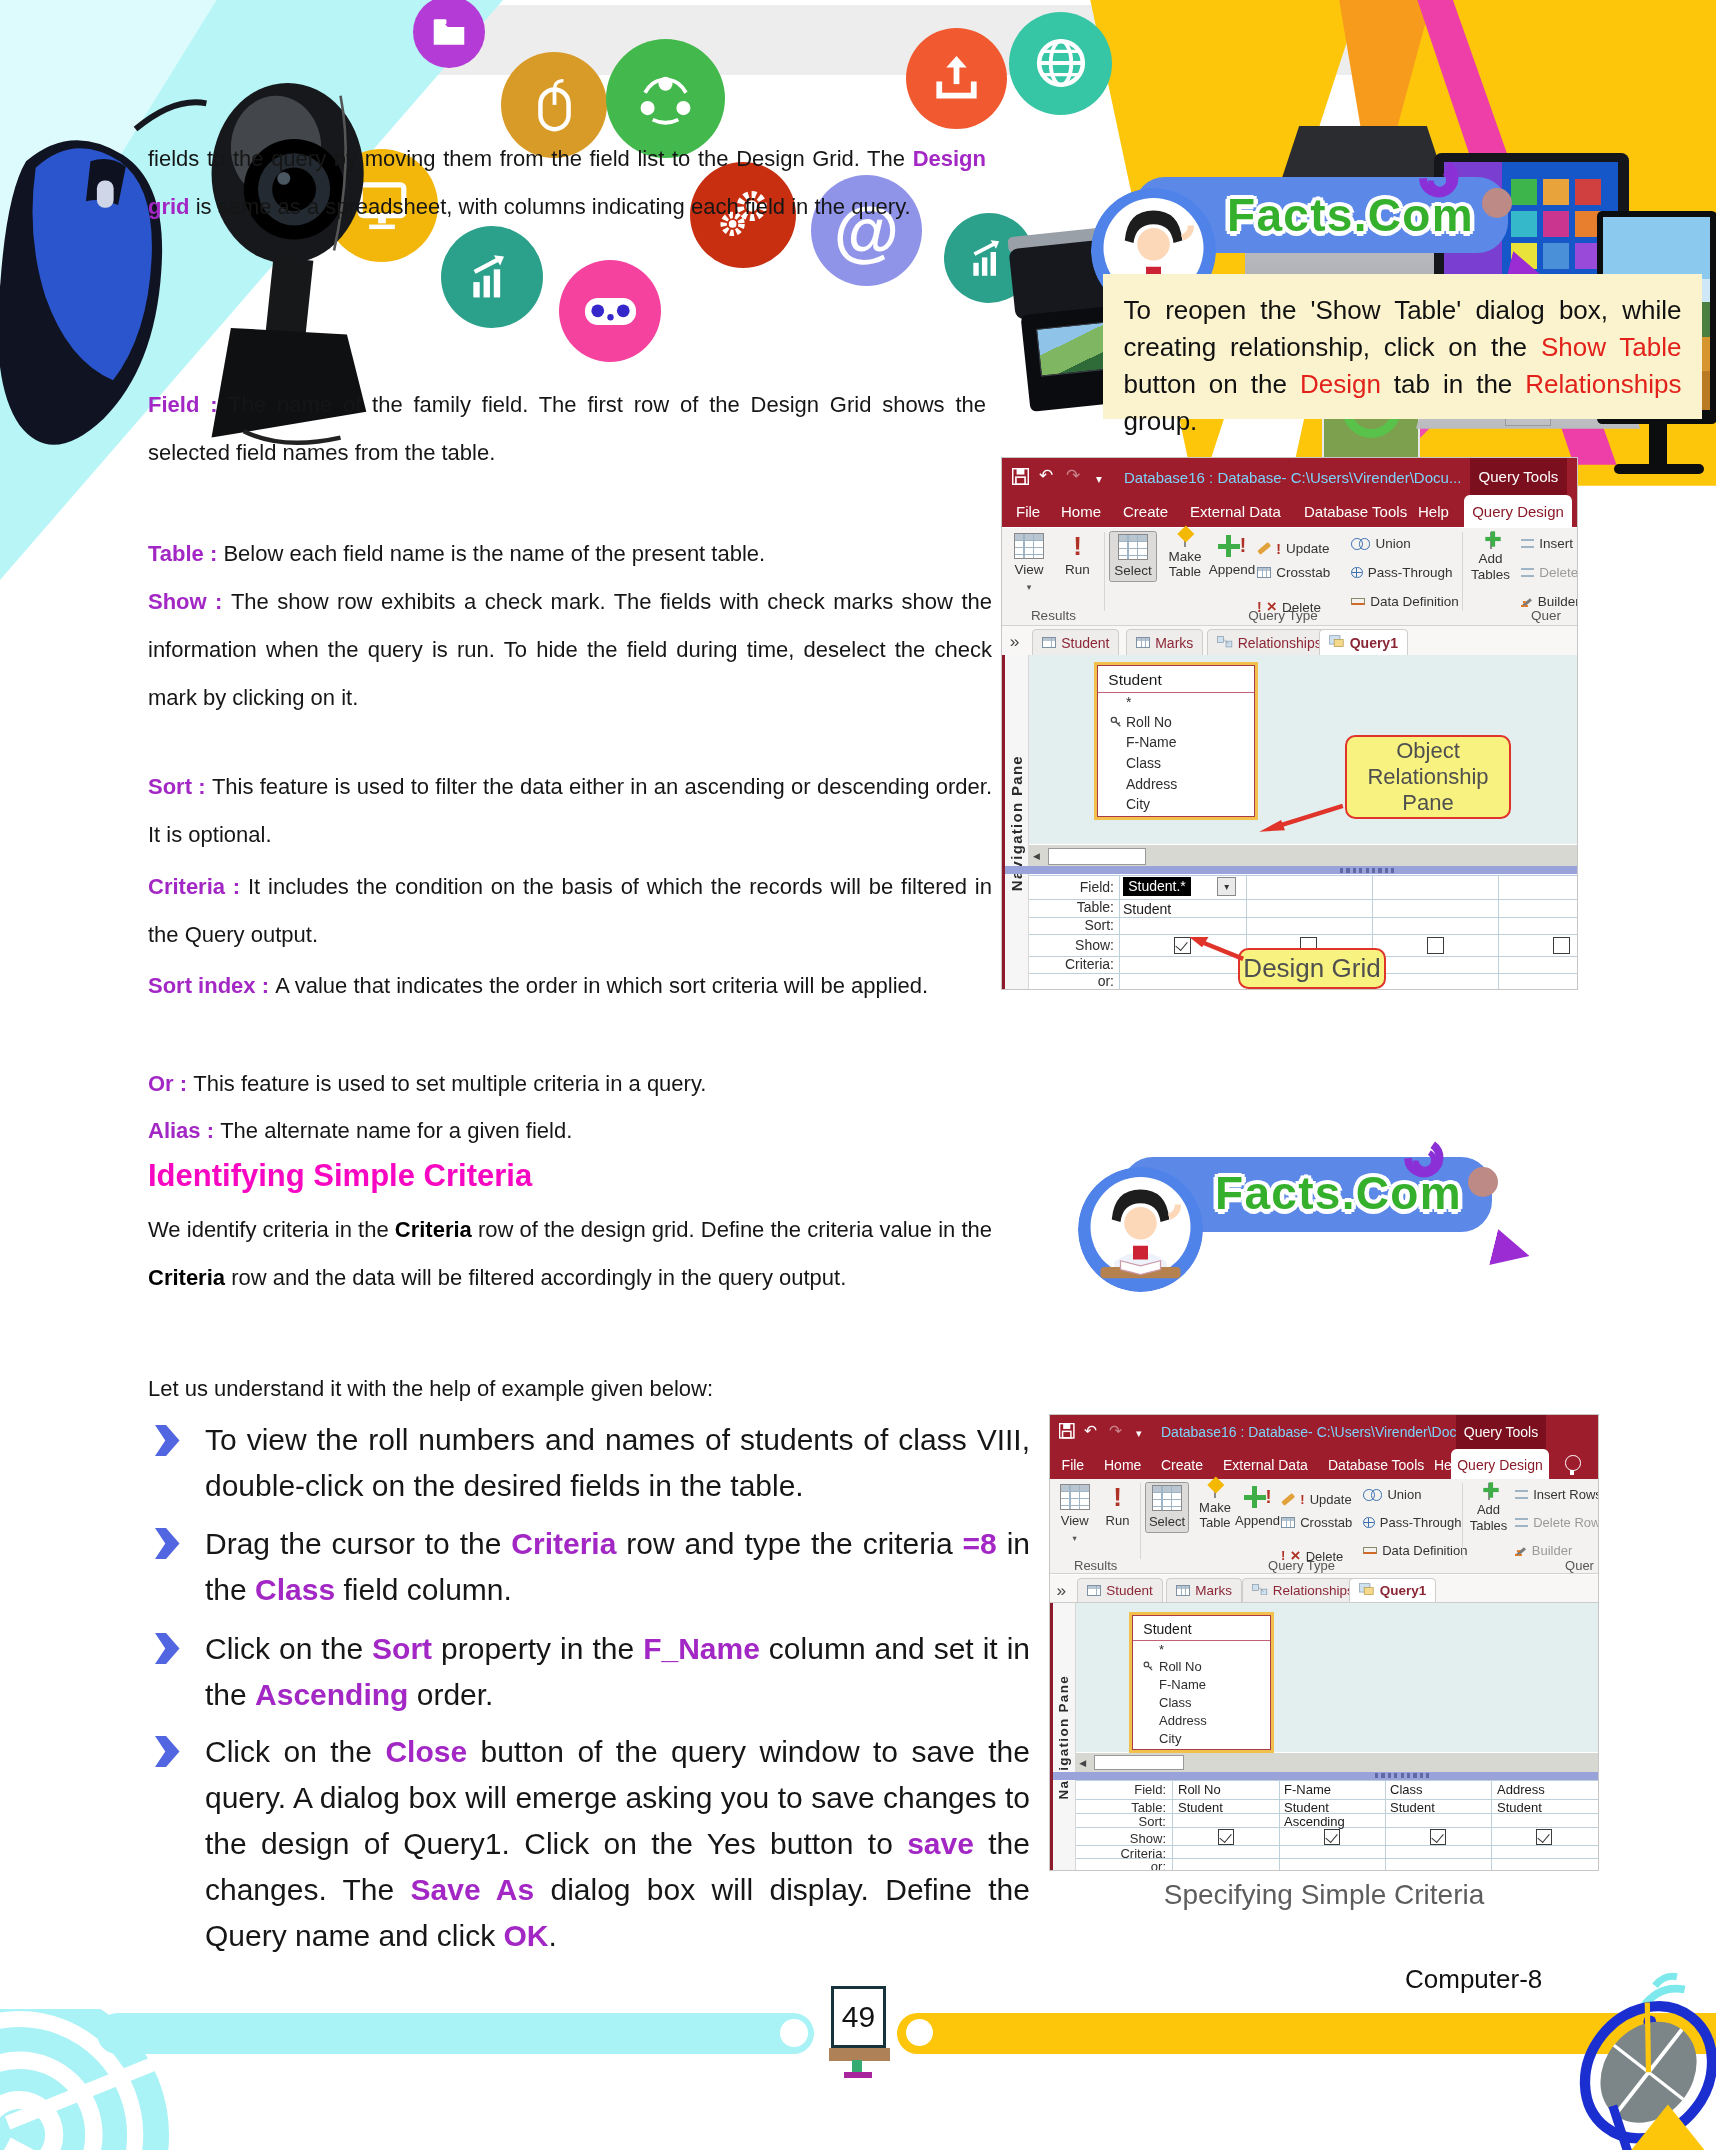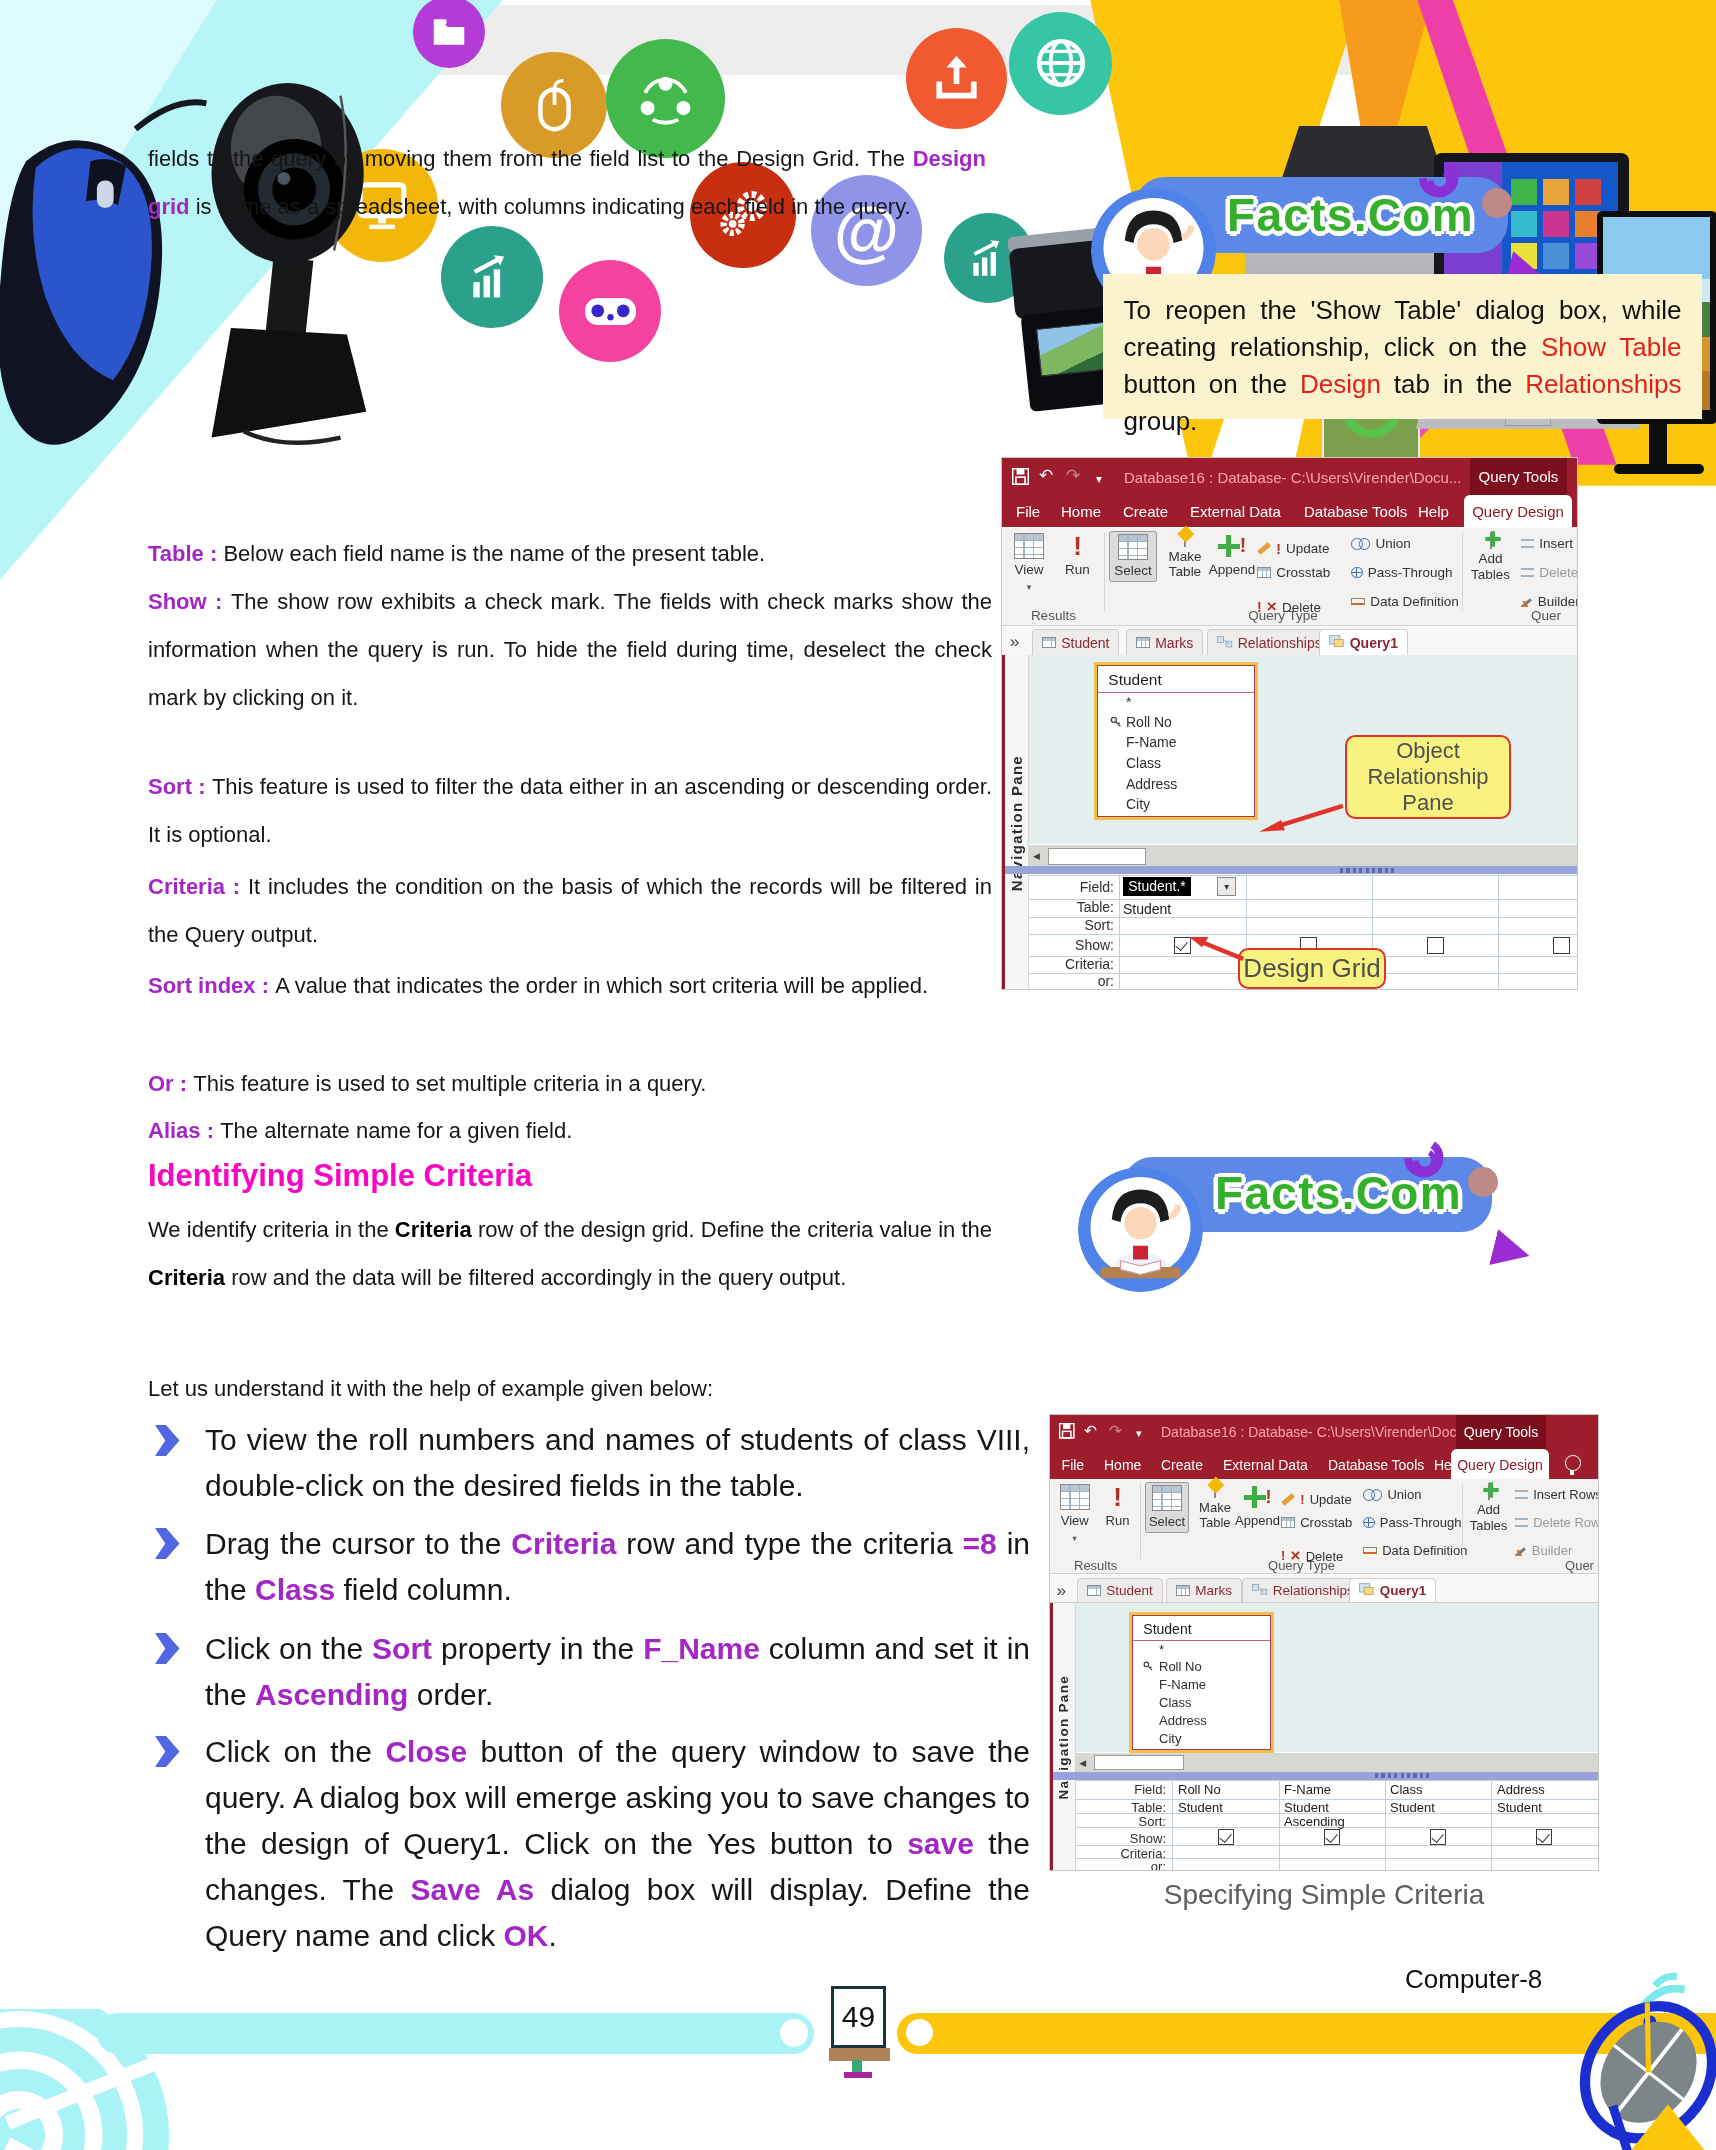--- a/index.html
+++ b/index.html
@@ -25,21 +25,21 @@
   .fbox{position:absolute;background:#faf3cd;font-size:26px;line-height:37px;color:#111;
         text-align:justify;padding:18px 20.6px}
   .favatar{position:absolute;border-radius:50%;overflow:hidden}
   .fdot{position:absolute;border-radius:50%;background:#bd8a85}
   .ftri{position:absolute;background:#9b2bd3;clip-path:polygon(0 0,100% 50%,0 100%)}
   
   .circ{position:absolute;border-radius:50%;display:flex;align-items:center;justify-content:center;color:#fff}
   
   .axs{position:absolute;background:#fff;border:0.6px solid #c8c6c4;overflow:hidden}
   .tbar{position:absolute;left:0;right:0;top:0;background:#9d1d2c}
-  .ttl{position:absolute;color:#fca5a5;font-size:15px;white-space:nowrap}
+  .ttl{position:absolute;color:#7dd3fc;font-size:15px;white-space:nowrap}
   .qtools{position:absolute;top:0;background:#7c0f1d;color:#fff;font-size:15px;
           display:flex;align-items:center;justify-content:center}
   .ticon{position:absolute;color:#fff;font-size:17px;line-height:17px}
   .dim{opacity:.45}
   .mrow{position:absolute;left:0;right:0;background:#9d1d2c}
   .mitem{position:absolute;color:#fff;font-size:15px;top:50%;transform:translateY(-50%);white-space:nowrap}
   .atab{position:absolute;background:#fff;color:#8b1a28;font-size:15px;display:flex;align-items:center;
         justify-content:center;border-radius:5.8px 5.8px 0 0;white-space:nowrap}
   .bulb{position:absolute;width:15.5px;height:15.5px;border:1.9px solid #fff;border-radius:50%}
   .bulb::after{content:'';position:absolute;left:3.9px;top:14px;width:3.9px;height:4.5px;background:#fff}
@@ -262,20 +262,21 @@
   </div>
   <div class="abs" style="left:1597px;top:211px;width:120px;height:309px">
     <div class="abs" style="left:0;top:0;width:120px;height:213px;background:#0c0d0f;border-radius:5.2px"></div>
     <div class="abs" style="left:6.4px;top:6.4px;width:107px;height:193px;background:linear-gradient(#8cc9ef 0 32%,#cfe8f7 32% 44%,#49803f 44% 62%,#d6952f 62% 80%,#b97a22 80%)"></div>
     <div class="abs" style="left:52px;top:213px;width:18px;height:40px;background:#0c0d0f"></div>
     <div class="abs" style="left:17px;top:253px;width:90px;height:10.3px;background:#0c0d0f;border-radius:5.2px"></div>
   </div>
 
   <div class="abs body-text" style="left:148px;top:135px;width:838px"><span>fields to the query by moving them from the field list to the Design Grid. The </span><span class="seg-p">Design grid</span><span> is same as a spreadsheet, with columns indicating each field in the query.</span></div>
 
+  <div class="abs body-text" style="left:148px;top:381px;width:838px"><span class="seg-p">Field : </span><span>The name of the family field. The first row of the Design Grid shows the selected field names from the table.</span></div>
   <div class="abs body-text" style="left:148px;top:578px;width:844px"><span class="seg-p">Show : </span><span>The show row exhibits a check mark. The fields with check marks show the information when the query is run. To hide the field during time, deselect the check mark by clicking on it.</span></div>
   <div class="abs body-text single" style="left:148px;top:530px;width:902px"><span class="seg-p">Table : </span><span>Below each field name is the name of the present table.</span></div>
   <div class="abs body-text" style="left:148px;top:763px;width:844px"><span class="seg-p">Sort : </span><span>This feature is used to filter the data either in an ascending or descending order. It is optional.</span></div>
   <div class="abs body-text" style="left:148px;top:863px;width:844px"><span class="seg-p">Criteria : </span><span>It includes the condition on the basis of which the records will be filtered in the Query output.</span></div>
   <div class="abs body-text" style="left:148px;top:962px;width:844px"><span class="seg-p">Sort index : </span><span>A value that indicates the order  in which sort criteria will be applied.</span></div>
   <div class="abs body-text single" style="left:148px;top:1060px;width:902px"><span class="seg-p">Or : </span><span>This feature is used to set multiple criteria in a query.</span></div>
   <div class="abs body-text single" style="left:148px;top:1107px;width:902px"><span class="seg-p">Alias : </span><span>The alternate name for a given field.</span></div>
 
   <div class="abs h-mag" style="left:148px;top:1158px">Identifying Simple Criteria</div>
   <div class="abs body-text single" style="left:148px;top:1365px;width:934px">Let us understand it with the help of example given below:</div>

